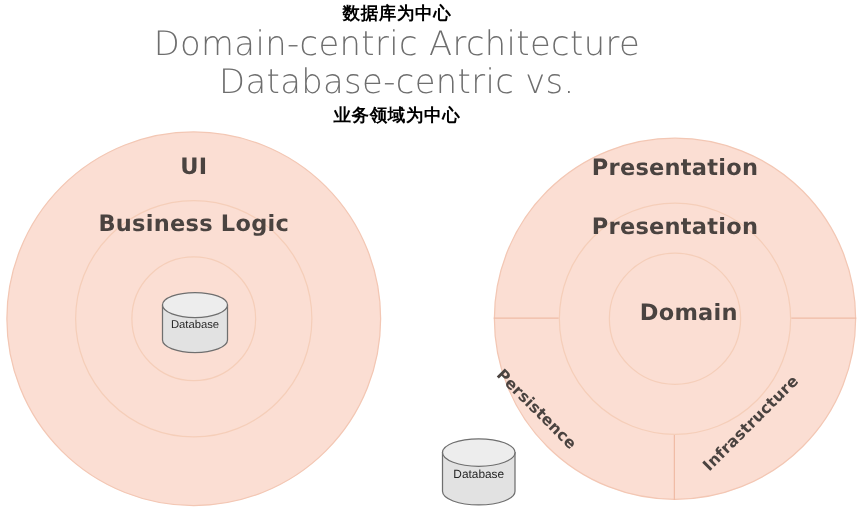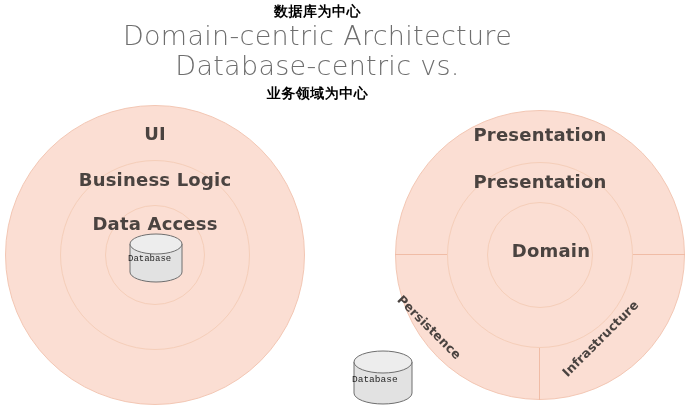--- a/index.html
+++ b/index.html
@@ -91,21 +91,22 @@
   }
 
   
   .db-cylinder {
     position: absolute;
   }
   .db-cylinder svg { display: block; }
   .db-text {
     position: absolute;
     width: 100%;
-    font-family: Liberation Mono, monospace;
+    text-align: center;
+    font-family: Liberation Sans, sans-serif;
     font-weight: 400;
     color: #262626;
     white-space: nowrap;
   }
 </style>
 </head>
 <body>
 
 <div id="title-block">
   <div class="cn-note" id="cn-note-top">数据库为中心</div>
@@ -120,21 +121,20 @@
 
 <div class="onion" id="left-onion" style="left:5px; top:105px; width:300px; height:300px;">
 
   <div class="ring" style="left:0px; top:0px; width:300px; height:300px;"></div>
   <div class="ring-label" style="top:18px; left:0;">UI</div>
 
   <div class="ring ring-inner" style="left:55px; top:55px; width:190px; height:190px;"></div>
   <div class="ring-label" style="top:64px; left:0;">Business Logic</div>
 
   <div class="ring ring-inner" style="left:100px; top:100px; width:100px; height:100px;"></div>
-  <div class="ring-label" style="top:108px; left:0;">Data Access</div>
 
   <div class="db-cylinder" style="left:123px; top:128px; width:56px; height:50px;">
     <svg width="56" height="50" viewBox="0 0 56 50">
       <path d="M2,11 L2,39 A26,10 0 0 0 54,39 L54,11 Z" fill="#e2e2e2" stroke="#6f6f6f" stroke-width="1"></path>
       <ellipse cx="28" cy="11" rx="26" ry="10" fill="#ededed" stroke="#6f6f6f" stroke-width="1"></ellipse>
     </svg>
     <div class="db-text" style="top:21px; left:0; font-size:9px;">Database</div>
   </div>
 </div>
 

